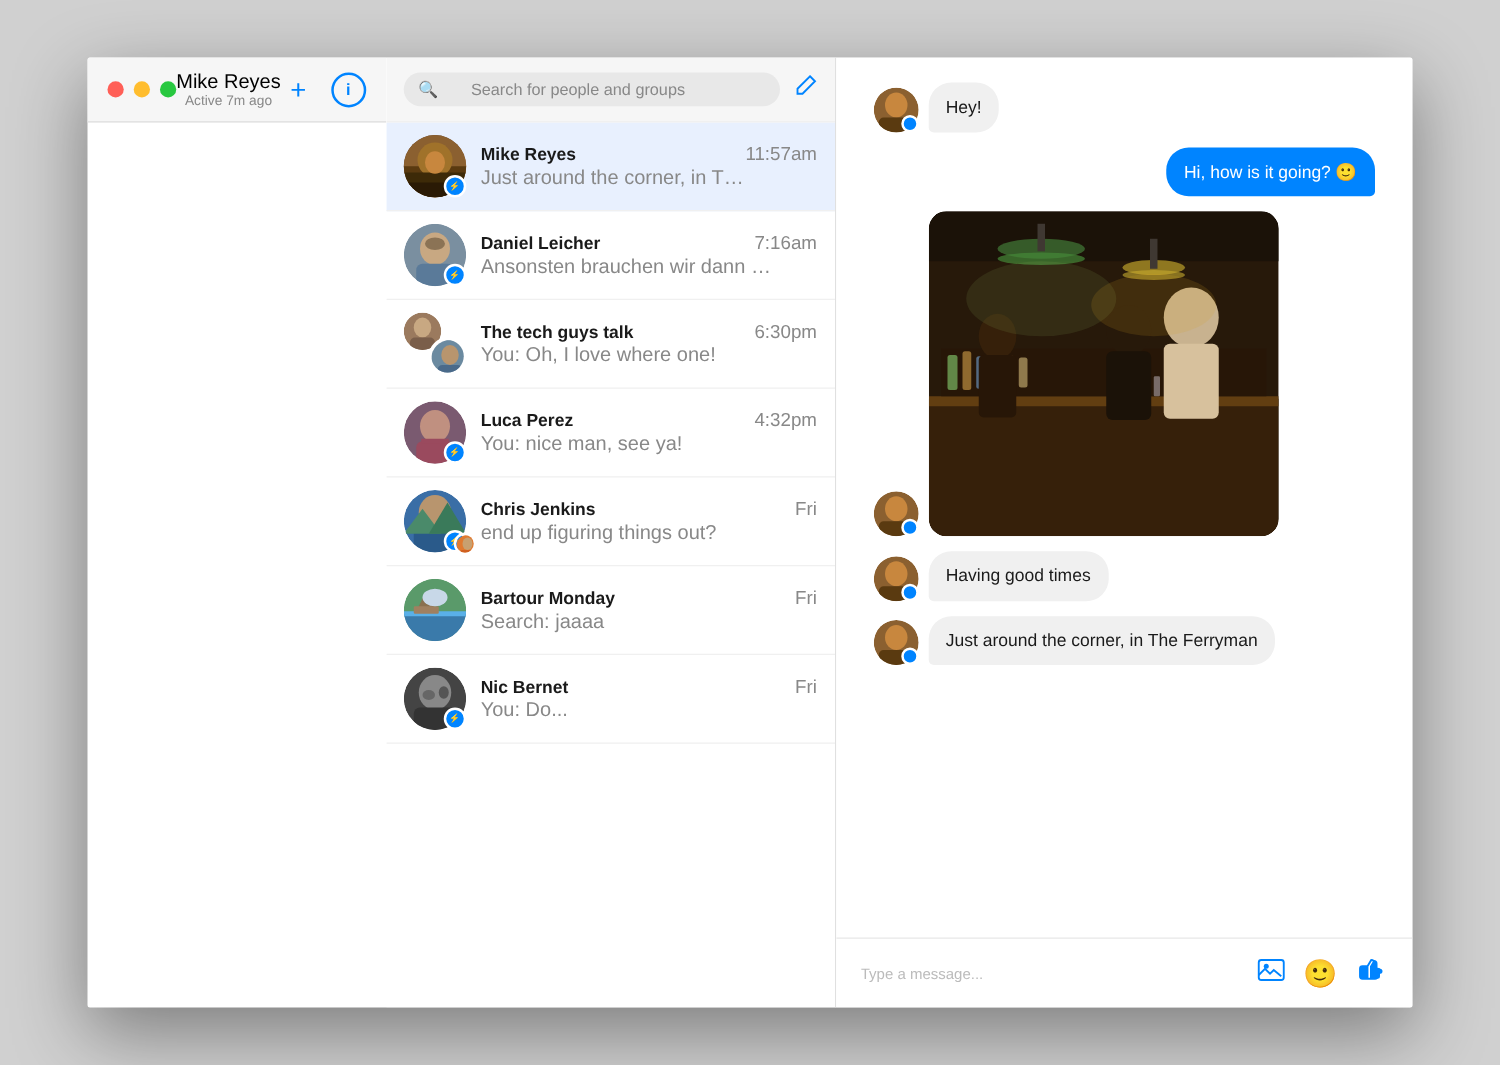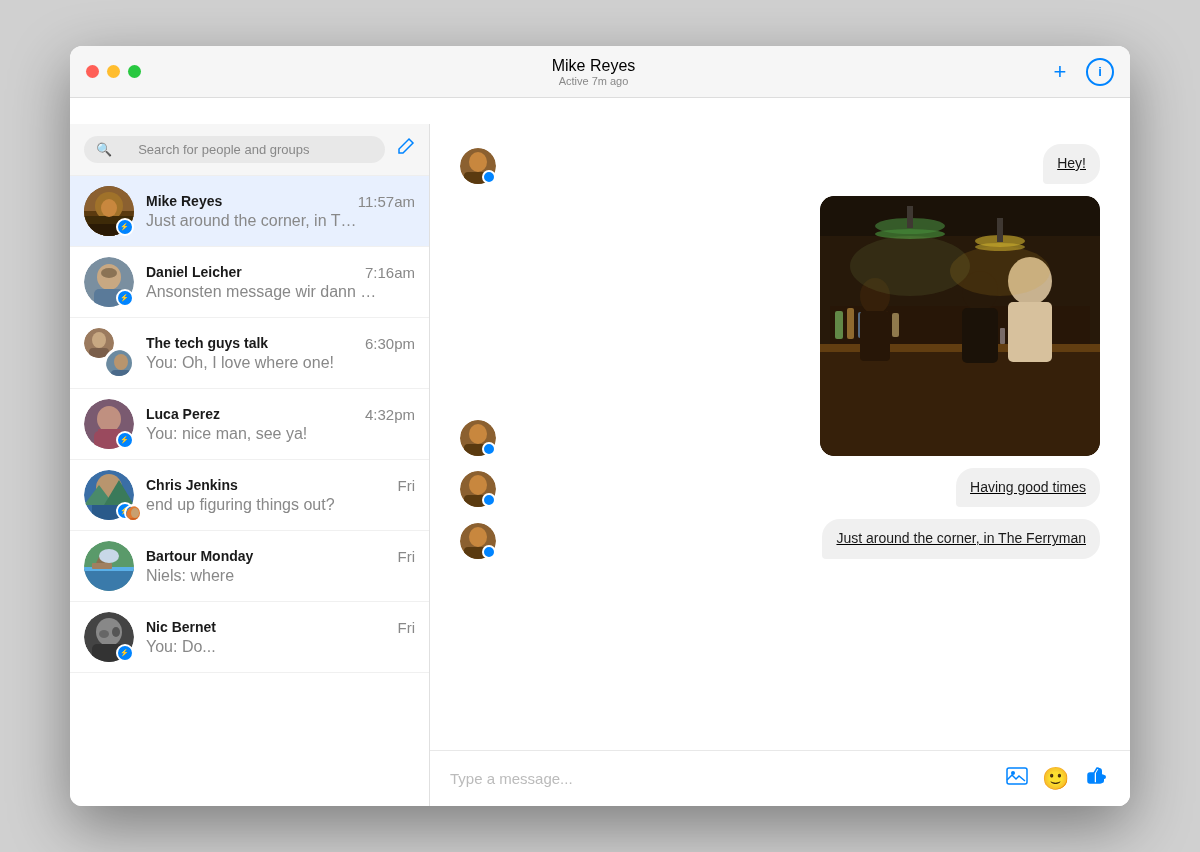--- a/index.html
+++ b/index.html
@@ -8,26 +8,25 @@
       display: flex;
       justify-content: center;
       align-items: center;
       min-height: 100vh;
       font-family: -apple-system, BlinkMacSystemFont, 'Helvetica Neue', Arial, sans-serif;
     }
     .app-window {
       width: 1060px;
       height: 760px;
       background: #fff;
-      border-radius: 12px;
+      border-radius: 2px;
       box-shadow: 0 20px 60px rgba(0,0,0,0.4);
       overflow: hidden;
       display: flex;
-      flex-direction: column;
-      gap: 26px;
+      flex-direction: row;
     }
     
     .title-bar {
       display: flex;
       align-items: center;
       background: #f6f6f6;
       border-bottom: 1px solid #ddd;
       padding: 0 16px;
       height: 52px;
       flex-shrink: 0;
@@ -228,22 +227,21 @@
     .chat-messages::-webkit-scrollbar-thumb { background: #ccc; border-radius: 2px; }
     .msg-row {
       display: flex;
       align-items: flex-end;
       gap: 8px;
     }
     .msg-row.outgoing {
       justify-content: flex-end;
     }
     .msg-row.incoming {
-      justify-content: space-between;
-      text-decoration: underline;
+      justify-content: flex-start;
     }
     .msg-avatar {
       width: 36px;
       height: 36px;
       border-radius: 50%;
       overflow: hidden;
       flex-shrink: 0;
     }
     .msg-bubble {
       max-width: 420px;
@@ -291,21 +289,21 @@
       display: flex;
       align-items: center;
       gap: 14px;
       background: #fff;
       height: 56px;
     }
     .chat-input {
       flex: 1;
       border: none;
       outline: none;
-      font-size: 15px;
+      font-size: 12px;
       color: #555;
       background: transparent;
     }
     .chat-input::placeholder { color: #bbb; }
     .input-icons {
       display: flex;
       align-items: center;
       gap: 14px;
     }
     .input-icon {
@@ -391,21 +389,21 @@
             </div>
             <div class="msg-badge">
               <span style="color:#fff;font-size:7px;">⚡</span>
             </div>
           </div>
           <div class="conv-info">
             <div class="conv-name-row">
               <span class="conv-name">Daniel Leicher</span>
               <span class="conv-time">7:16am</span>
             </div>
-            <div class="conv-preview">Ansonsten message wir dann …</div>
+            <div class="conv-preview">Ansonsten brauchen wir dann …</div>
           </div>
         </div>
 
         <div class="conv-item">
           <div class="avatar-wrap">
             <div class="group-avatar">
               <div class="ga-1">
                 <svg width="30" height="30" viewBox="0 0 30 30">
                   <rect width="30" height="30" rx="15" fill="#9b7a5e"></rect>
                   <ellipse cx="15" cy="12" rx="7" ry="8" fill="#c8a882"></ellipse>
@@ -498,21 +496,21 @@
                 <rect x="8" y="22" width="20" height="6" fill="#a08060" rx="1"></rect>
                 <ellipse cx="25" cy="15" rx="10" ry="7" fill="#c8d8e8"></ellipse>
               </svg>
             </div>
           </div>
           <div class="conv-info">
             <div class="conv-name-row">
               <span class="conv-name">Bartour Monday</span>
               <span class="conv-time">Fri</span>
             </div>
-            <div class="conv-preview">Niels: where</div>
+            <div class="conv-preview">Search: jaaaa</div>
           </div>
         </div>
 
         <div class="conv-item">
           <div class="avatar-wrap">
             <div class="avatar">
               <svg width="50" height="50" viewBox="0 0 50 50">
                 <rect width="50" height="50" rx="25" fill="#444"></rect>
                 <ellipse cx="25" cy="20" rx="13" ry="14" fill="#888"></ellipse>
                 <rect x="8" y="32" width="34" height="20" fill="#333" rx="5"></rect>
@@ -547,20 +545,23 @@
                 <rect width="36" height="36" rx="18" fill="#8B6030"></rect>
                 <ellipse cx="18" cy="14" rx="9" ry="10" fill="#c8873e"></ellipse>
                 <rect x="4" y="24" width="28" height="14" fill="#5a3a10" rx="4"></rect>
               </svg>
             </div>
             <div class="msg-status-dot"></div>
           </div>
           <div class="msg-bubble incoming-bubble">Hey!</div>
         </div>
 
+        <div class="msg-row outgoing">
+          <div class="msg-bubble outgoing-bubble">Hi, how is it going? 🙂</div>
+        </div>
 
         <div class="msg-row incoming">
           <div class="avatar-wrap-chat">
             <div class="msg-avatar">
               <svg width="36" height="36" viewBox="0 0 36 36">
                 <rect width="36" height="36" rx="18" fill="#8B6030"></rect>
                 <ellipse cx="18" cy="14" rx="9" ry="10" fill="#c8873e"></ellipse>
                 <rect x="4" y="24" width="28" height="14" fill="#5a3a10" rx="4"></rect>
               </svg>
             </div>

